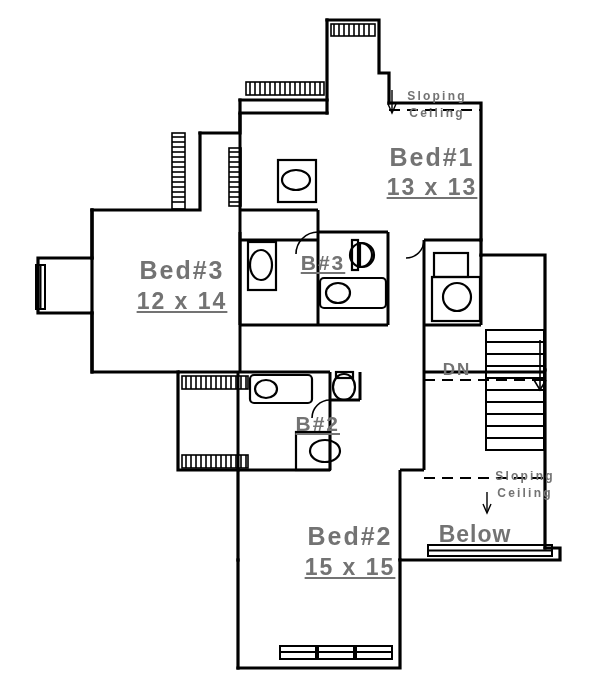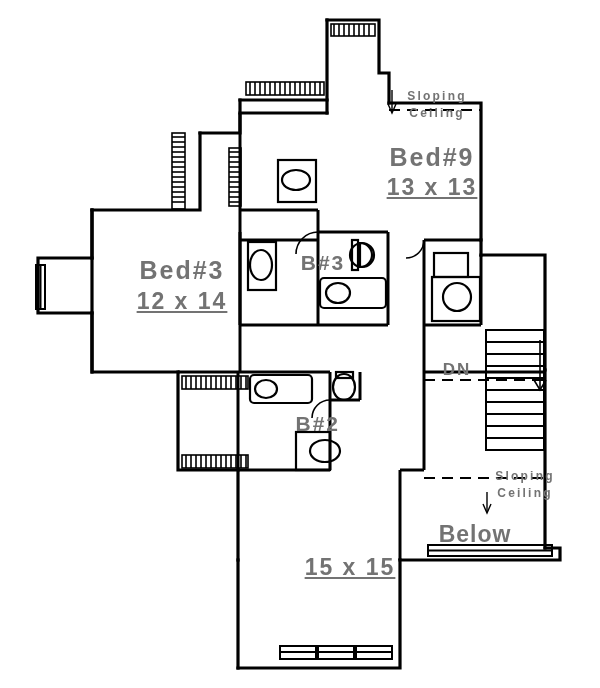--- a/index.html
+++ b/index.html
@@ -33,20 +33,21 @@
     letter-spacing: 2px;
   }
   .room-dim {
     font-size: 23px;
     letter-spacing: 2px;
     text-decoration: underline;
   }
   .bath-name {
     font-size: 21px;
     letter-spacing: 2px;
+    text-decoration: underline;
   }
   .slope {
     font-size: 12px;
     letter-spacing: 2.2px;
     font-weight: bold;
   }
   .dn {
     font-size: 17px;
     letter-spacing: 2px;
   }
@@ -291,26 +292,27 @@
       <path d="M483 504 L487 513 L491 504"></path>
     </g>
 
     <g stroke="#000000" stroke-width="1.6" fill="none">
       <path d="M318 232 a22 22 0 0 0 -22 22"></path>
       <path d="M424 240 a18 18 0 0 1 -18 18"></path>
       <path d="M330 400 a18 18 0 0 0 -18 18"></path>
     </g>
   </svg>
 
-  <div class="lbl room-name" style="left:357px; top:143px; width:150px;">Bed#9</div>
+  <div class="lbl room-name" style="left:357px; top:143px; width:150px;">Bed#1</div>
   <div class="lbl room-dim" style="left:357px; top:175px; width:150px;">13 x 13</div>
 
   <div class="lbl room-name" style="left:102px; top:256px; width:160px;">Bed#3</div>
   <div class="lbl room-dim" style="left:102px; top:289px; width:160px;">12 x 14</div>
 
+  <div class="lbl room-name" style="left:270px; top:522px; width:160px;">Bed#2</div>
   <div class="lbl room-dim" style="left:270px; top:555px; width:160px;">15 x 15</div>
 
   <div class="lbl bath-name" style="left:278px; top:251px; width:90px;">B#3</div>
 
   <div class="lbl bath-name" style="left:250px; top:412px; width:90px;text-align:right;">B#2</div>
 
   <div class="lbl slope" style="left:382px; top:90px; width:110px;">Sloping</div>
   <div class="lbl slope" style="left:382px; top:107px; width:110px;">Ceiling</div>
 
   <div class="lbl slope" style="left:470px; top:470px; width:110px;">Sloping</div>

